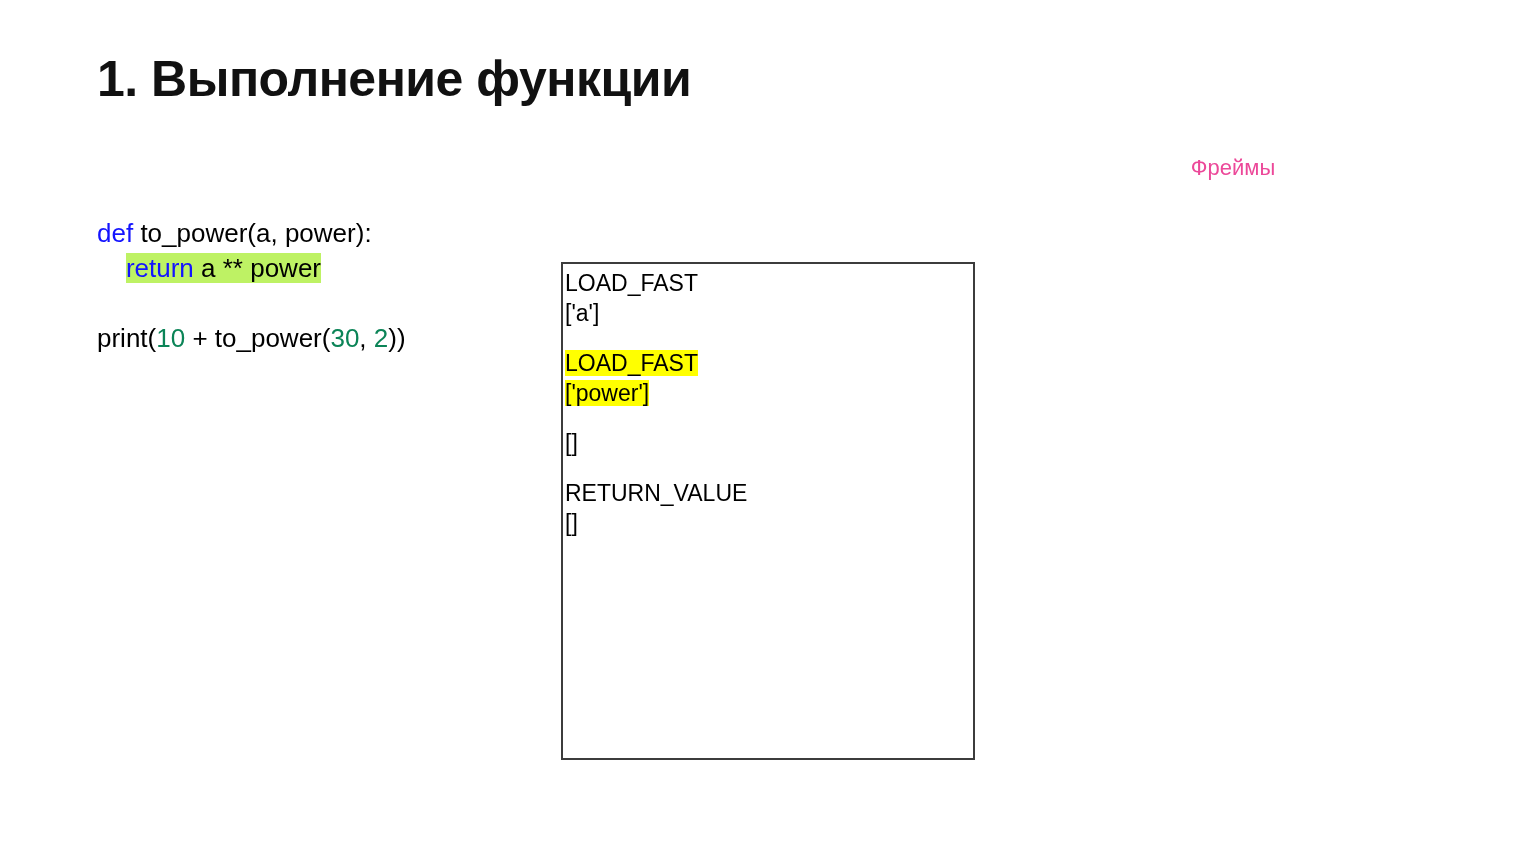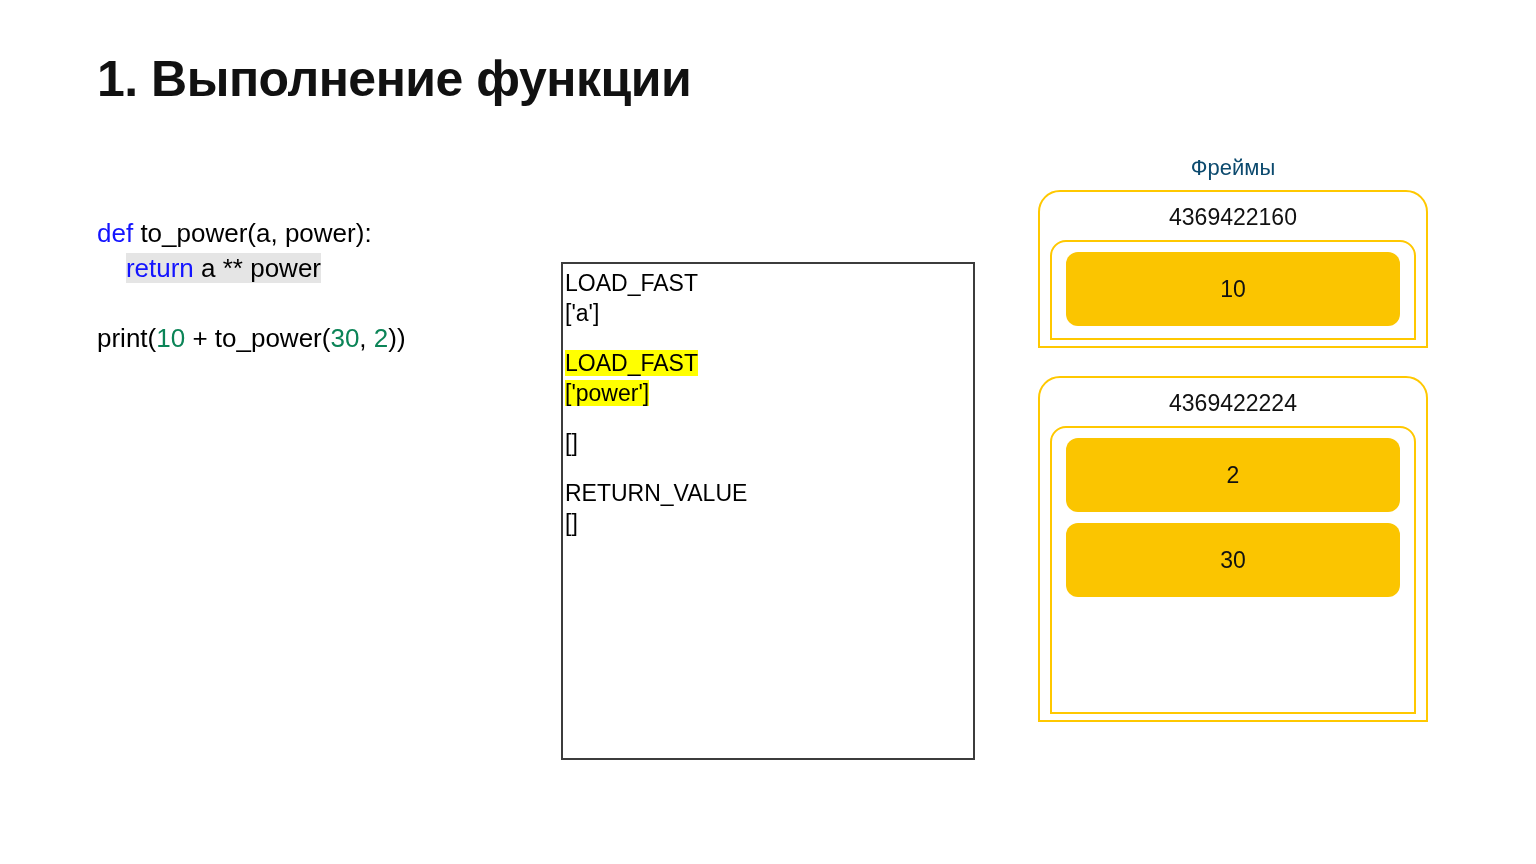--- a/index.html
+++ b/index.html
@@ -35,21 +35,21 @@
     top: 216px;
     font-family: Liberation Sans, sans-serif;
     font-size: 26px;
     line-height: 35px;
     white-space: pre;
     color: #000000;
   }
   .code-line { height: 35px; white-space: pre; }
   .kw   { color: #1414ff; }
   .num  { color: #0b8457; }
-  .hl   { background: #e5e5e5; }
+  .hl   { background: #bef264; }
 
   
   #bytecode-box {
     position: absolute;
     left: 561px;
     top: 215px;
     width: 414px;
     height: 498px;
     border: 2px solid #3c3c3c;
     box-sizing: border-box;
@@ -74,21 +74,21 @@
   #frames-column {
     position: absolute;
     left: 1038px;
     top: 155px;
     width: 390px;
   }
   #frames-title {
     text-align: center;
     font-size: 22px;
     line-height: 26px;
-    color: #0c4a6e;
+    color: #ec4899;
     margin-bottom: 9px;
   }
   .frame-outer {
     border: 2px solid #ffc800;
     border-radius: 22px 22px 0 0;
     box-sizing: border-box;
     padding: 10px 10px 6px 10px;
     background: #ffffff;
     margin-bottom: 28px;
   }
@@ -142,28 +142,13 @@
       </div>
       <div class="bc-group">
         <div class="bc-line"><span>RETURN_VALUE</span></div>
         <div class="bc-line"><span>[]</span></div>
       </div>
     </div>
 </div>
 
 <div id="frames-column">
   <div id="frames-title">Фреймы</div>
-  <div id="frames-list">
-      <div class="frame-outer">
-        <div class="frame-id">4369422160</div>
-        <div class="frame-inner short">
-          <div class="value-block">10</div>
-        </div>
-      </div>
-      <div class="frame-outer">
-        <div class="frame-id">4369422224</div>
-        <div class="frame-inner tall">
-          <div class="value-block">2</div>
-          <div class="value-block">30</div>
-        </div>
-      </div>
-    </div>
 </div>
 
 </body></html>

